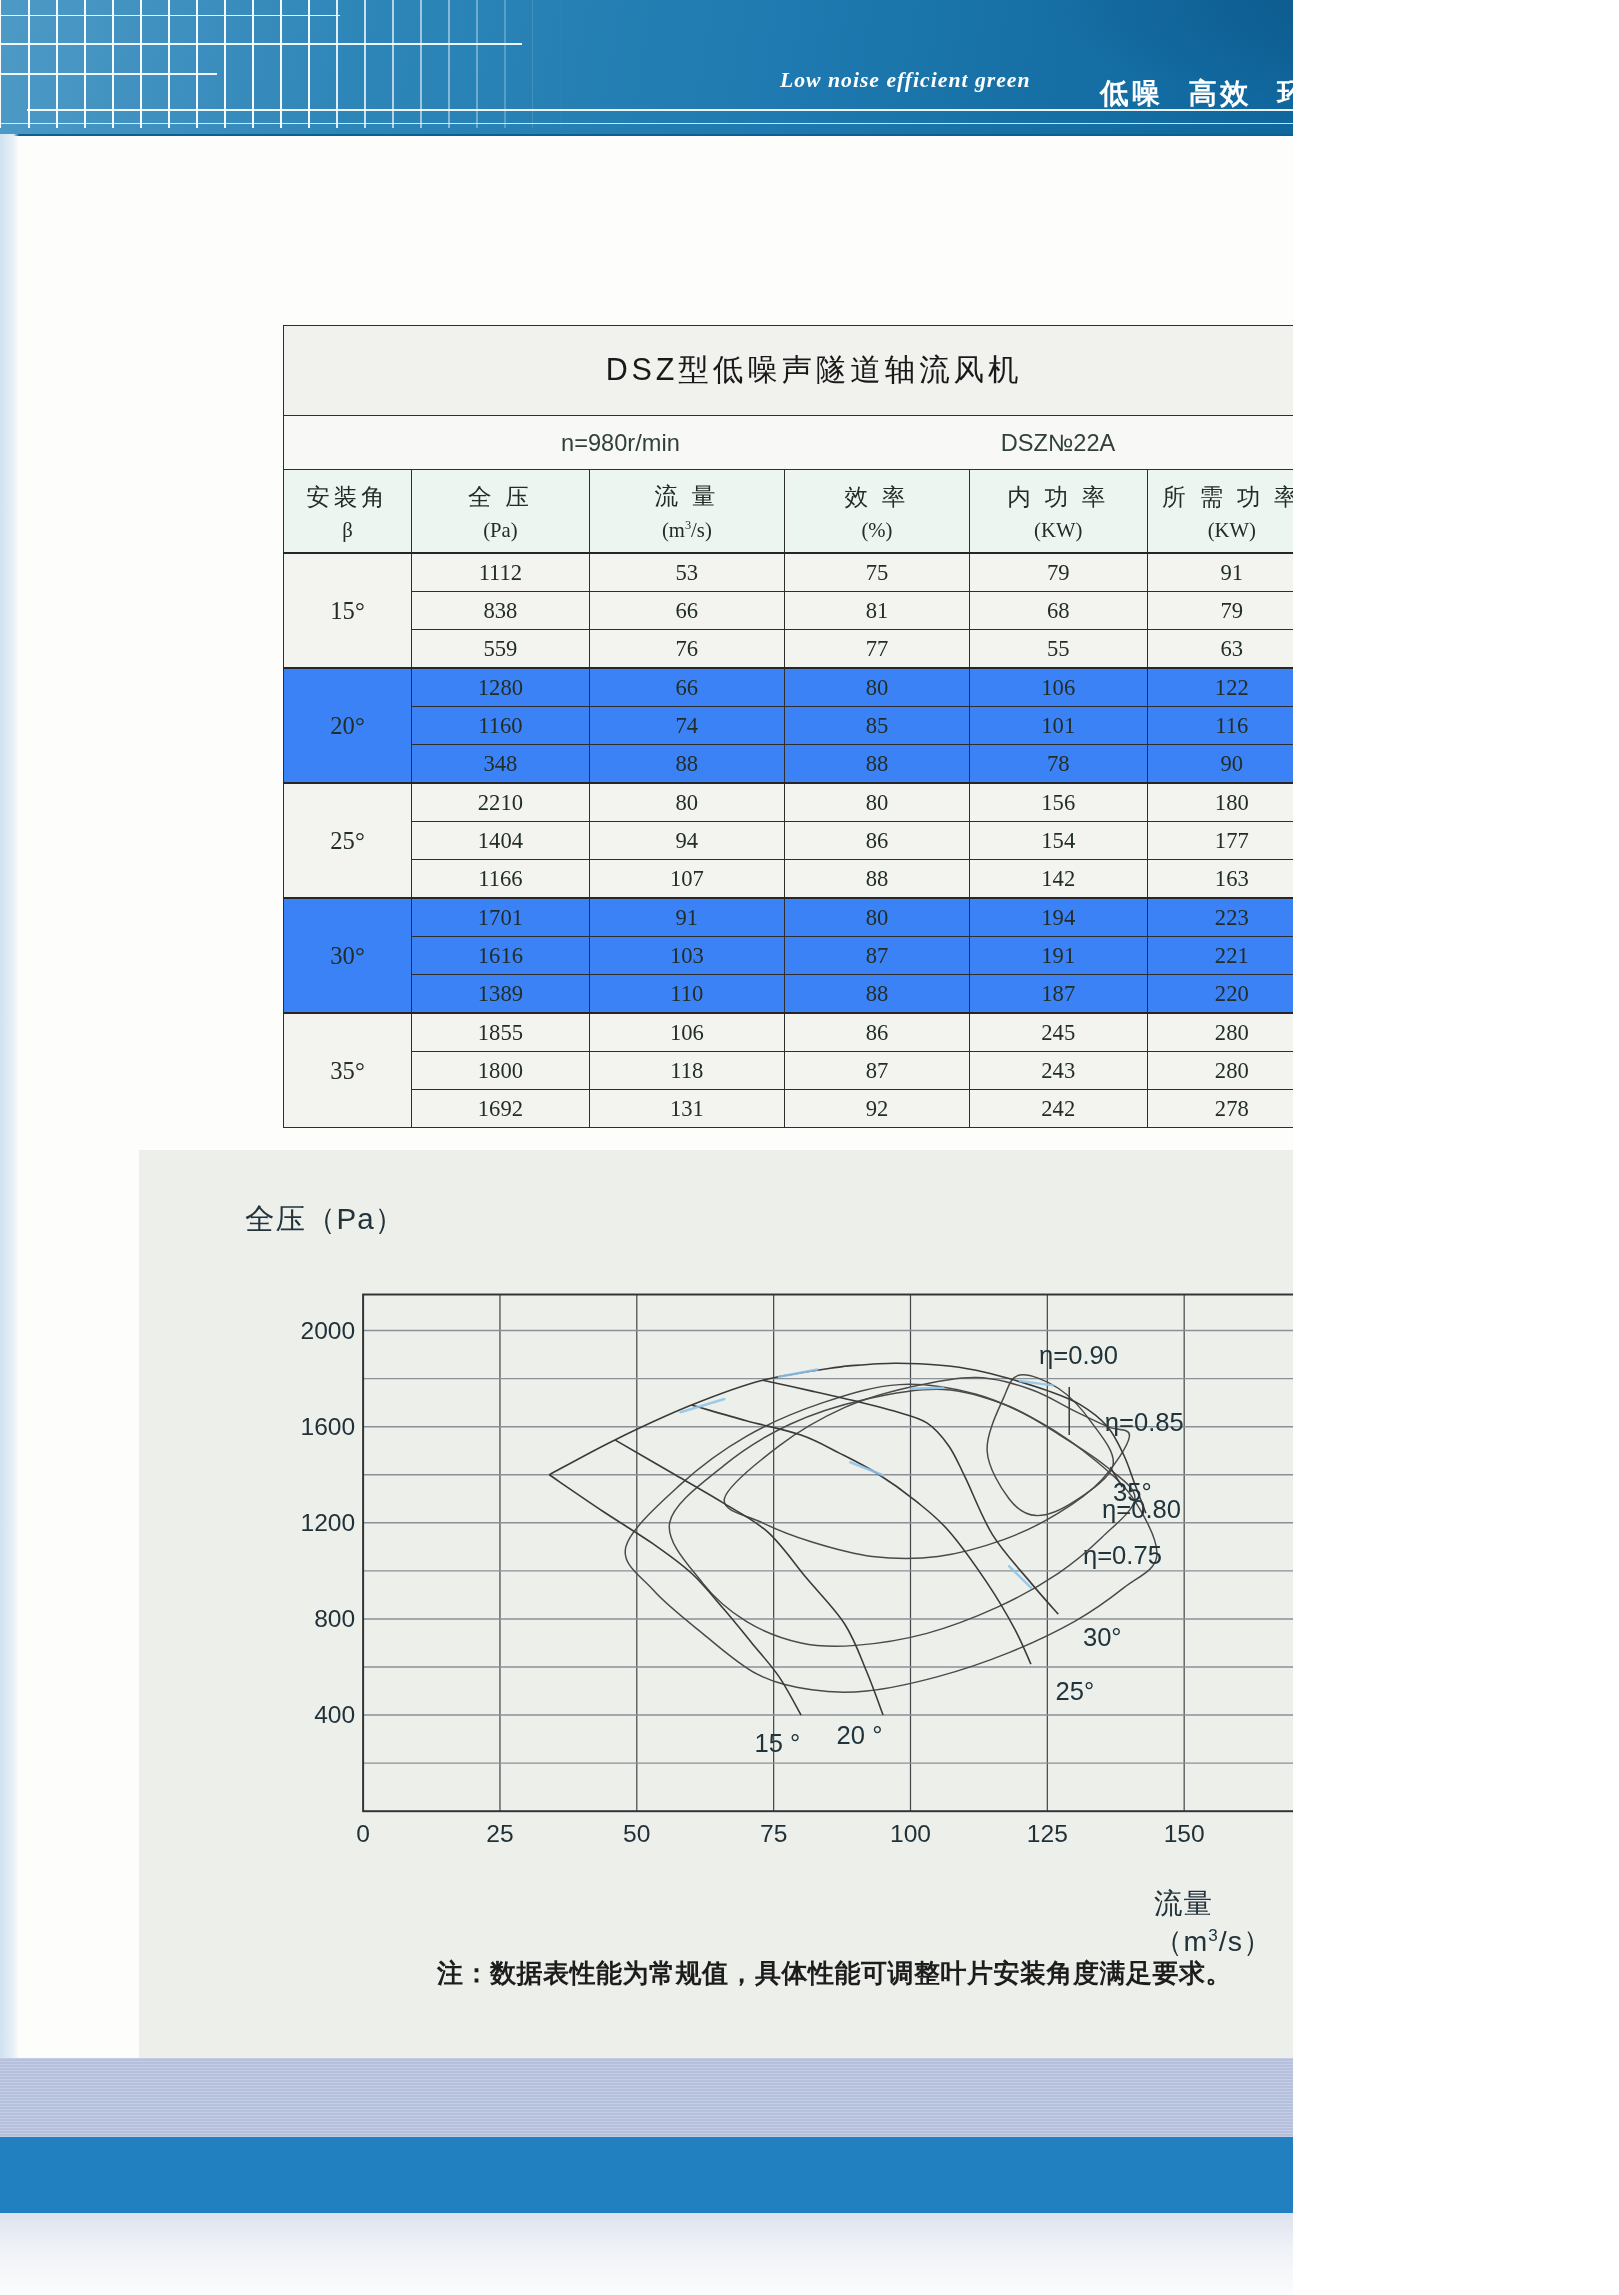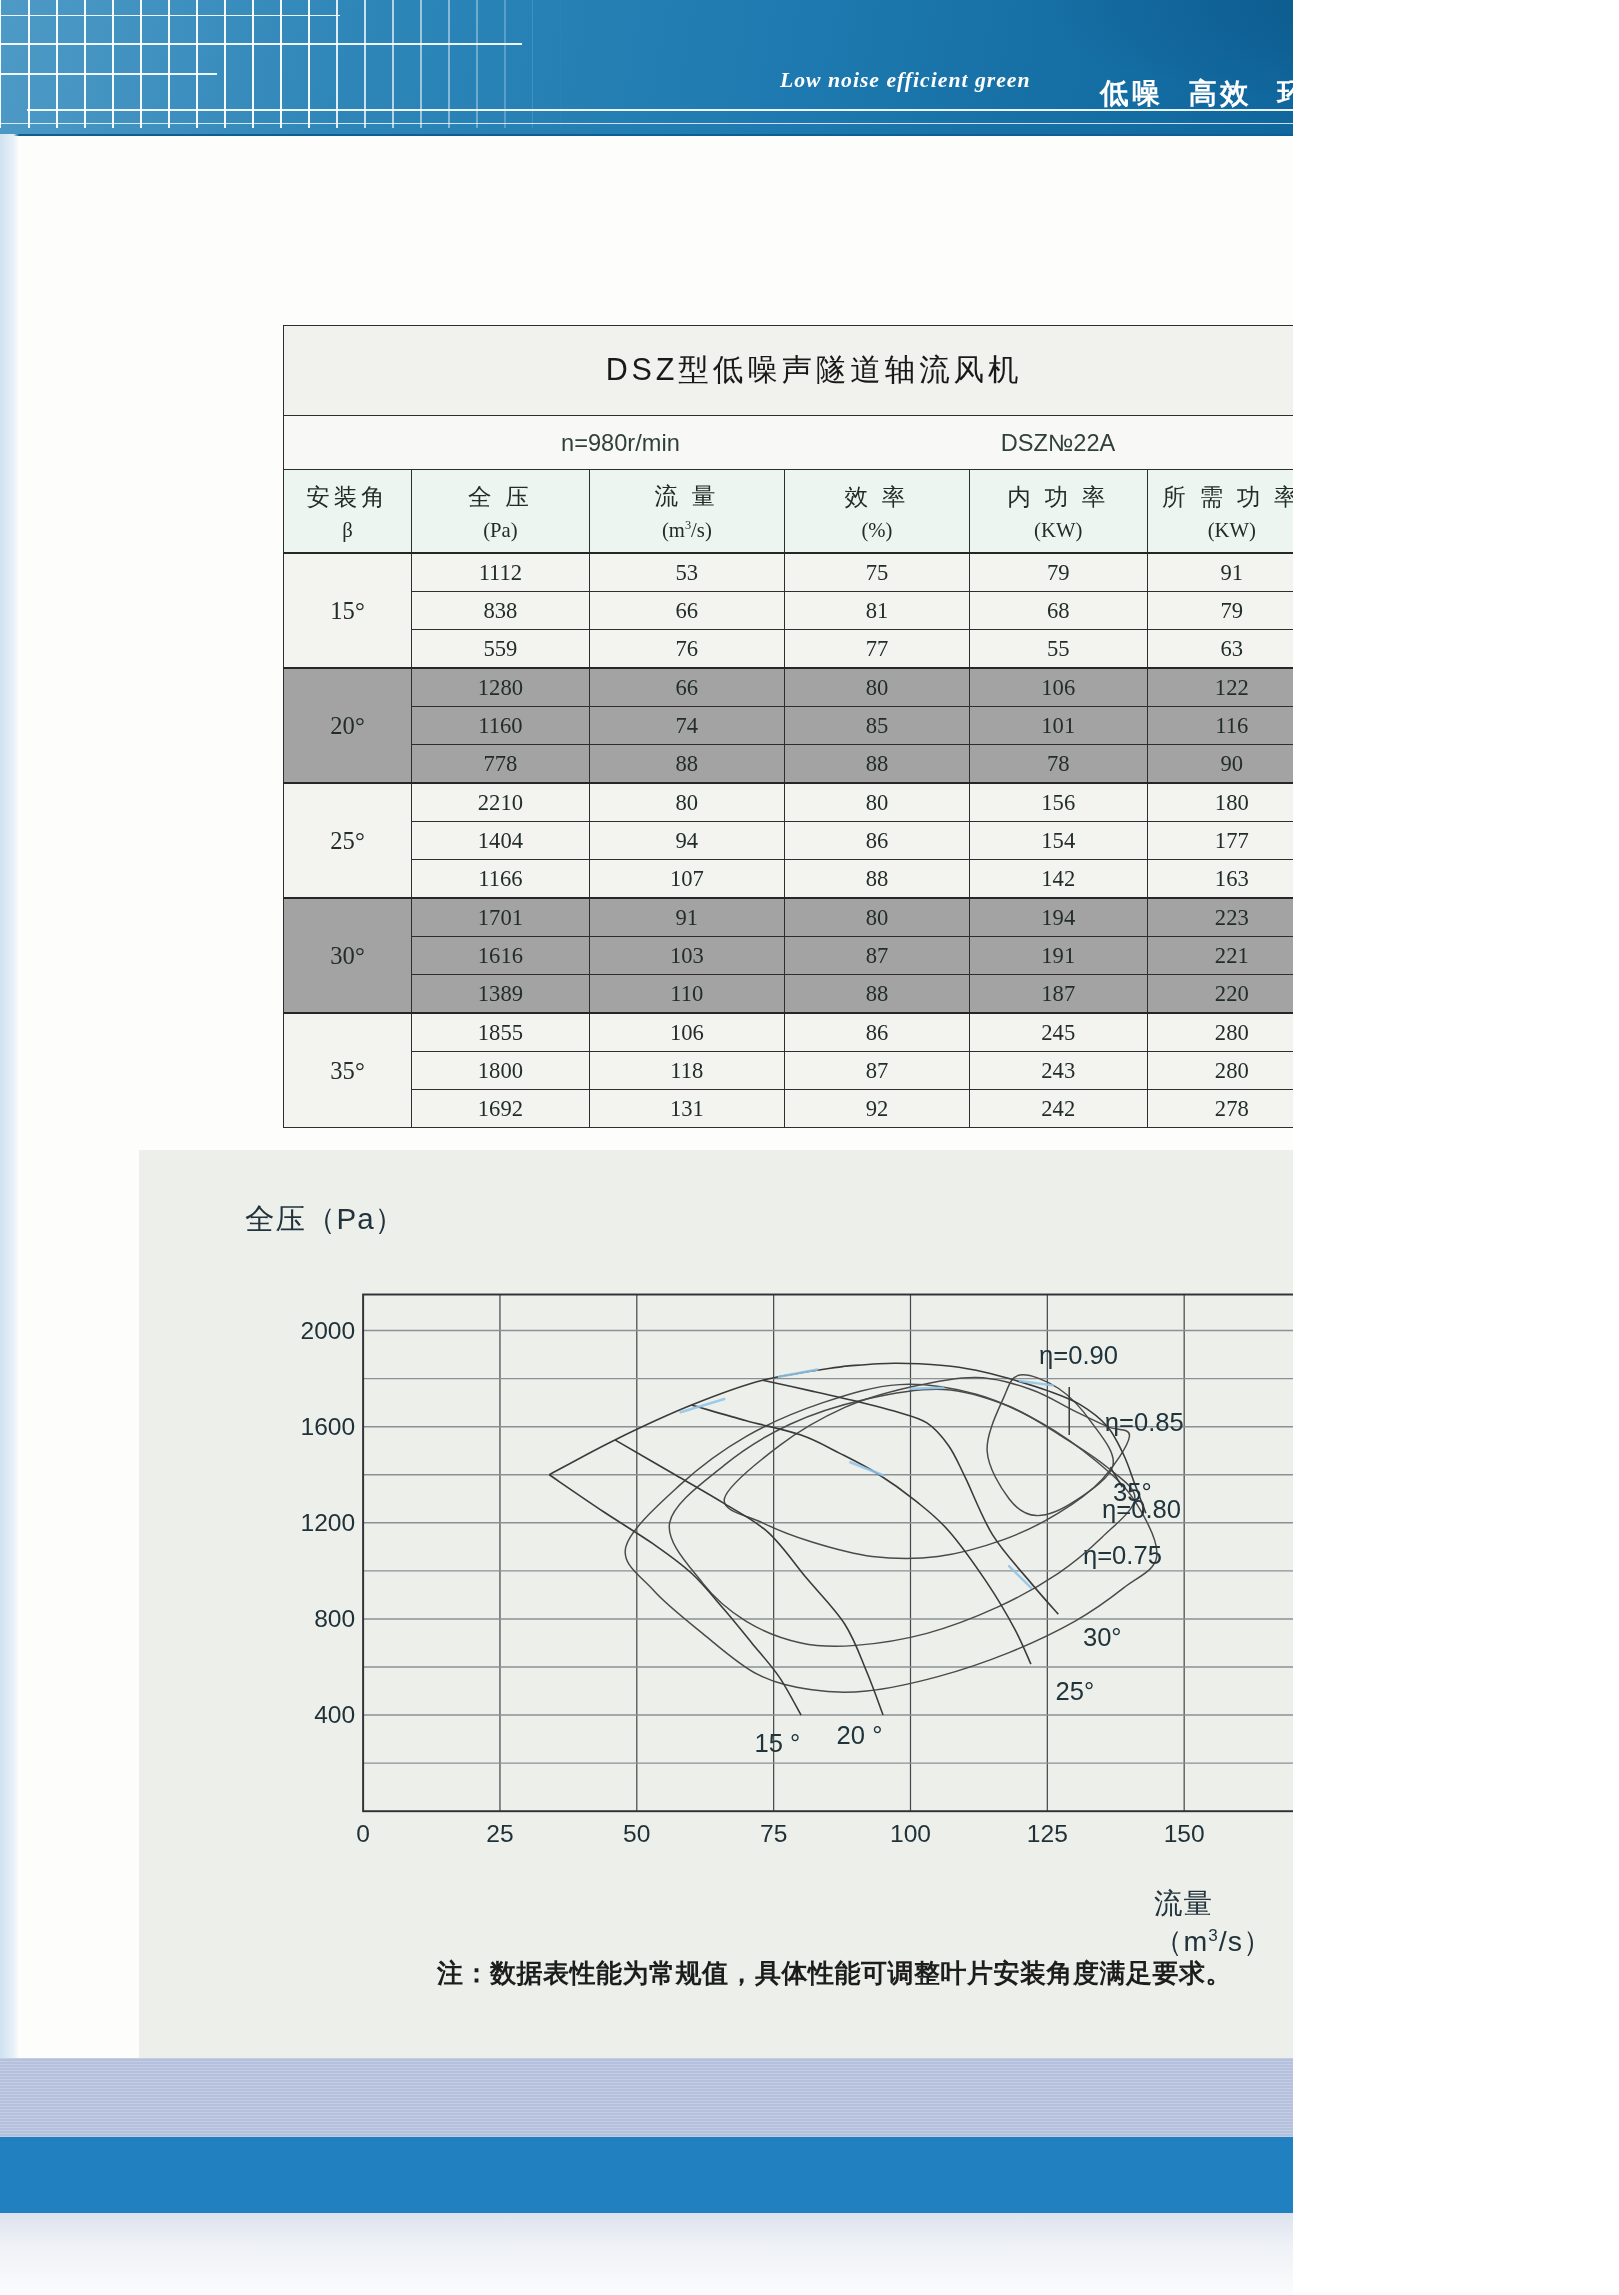--- a/index.html
+++ b/index.html
@@ -41,21 +41,21 @@
          font-family:"Liberation Sans","DejaVu Sans",sans-serif;font-size:23.6px;color:#30403a;}
   .sub-left{position:absolute;left:32.6%;top:50%;transform:translate(-50%,-50%);}
   .sub-right{position:absolute;left:75%;top:50%;transform:translate(-50%,-50%);}
   td.colhead{height:82px;background:#ecf5ef;}
   .colhead .l1{font-size:23.6px;letter-spacing:3.9px;margin-bottom:6px;}
   .colhead .l2{font-size:20.7px;}
   .colhead sup,.xaxis-label sup{font-size:.6em;vertical-align:super;}
   td.val{height:37px;font-size:22.6px;background:transparent;}
   td.angle{font-size:24.6px;}
   tr.g-even td{background-color:#f3f4f0;}
-  tr.g-odd td{background-color:#a3a3a3;}
+  tr.g-odd td{background-color:#3b82f6;}
   tr.group-start td{border-top:2.5px solid #262626;}
   table.spec tr:first-child td{border-top:1.5px solid #2e2e2e;padding-left:28px;}
 
   
   .yaxis-label{position:absolute;left:245px;top:1200px;font-size:29.5px;color:#22333c;letter-spacing:1px;}
   .chart-svg{position:absolute;left:246px;top:1260px;}
   .xaxis-label{position:absolute;left:1154px;top:1885px;font-size:28.5px;color:#22333c;letter-spacing:1px;}
   .note-text{position:absolute;left:437px;top:1956px;font-size:26px;font-weight:bold;color:#1d1d1d;letter-spacing:0.5px;}
   .page-number{position:absolute;left:1477px;top:2009px;font-size:32px;color:#20242a;
         font-family:"Liberation Sans","DejaVu Sans",sans-serif;}
@@ -198,21 +198,21 @@
             <td class="val">122</td>
           </tr>
           <tr class="g-odd">
             <td class="val">1160</td>
             <td class="val">74</td>
             <td class="val">85</td>
             <td class="val">101</td>
             <td class="val">116</td>
           </tr>
           <tr class="g-odd">
-            <td class="val">778</td>
+            <td class="val">348</td>
             <td class="val">88</td>
             <td class="val">88</td>
             <td class="val">78</td>
             <td class="val">90</td>
           </tr>
           <tr class="g-even group-start">
             <td class="val angle" rowspan="3">25°</td>
             <td class="val">2210</td>
             <td class="val">80</td>
             <td class="val">80</td>

